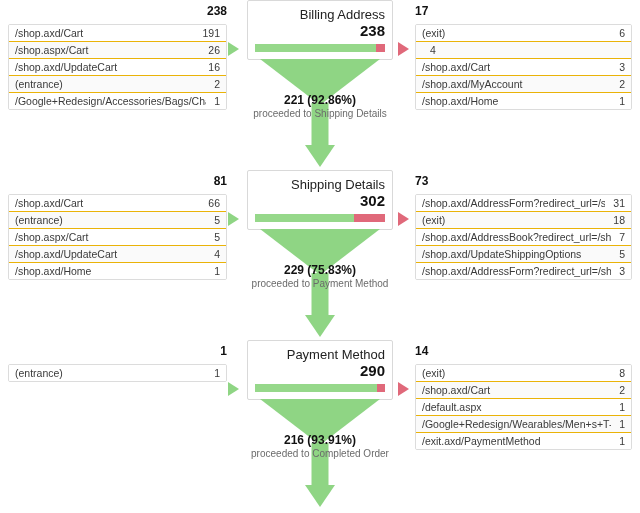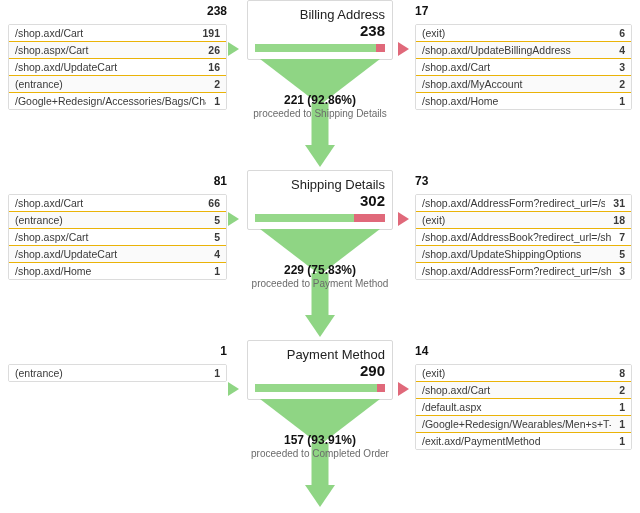--- a/index.html
+++ b/index.html
@@ -227,21 +227,20 @@
     flex: 1 1 auto;
     white-space: nowrap;
     overflow: hidden;
     text-overflow: clip;
   }
   .row-value {
     flex: 0 0 auto;
     text-align: right;
     padding-left: 8px;
     color: #3a3a3a;
-    font-weight: bold;
   }
 </style>
 </head>
 <body>
 
 <div class="funnel-root">
 
   <div class="stage-grid" style="height:170px;padding-left:44px;">
 
     <div class="left-total-wrap">
@@ -296,21 +295,20 @@
     <div class="right-total-wrap">
       <div class="side-total total-right">17</div>
     </div>
 
     <div class="side-table right-table">
       <div class="row">
         <span class="row-label">(exit)</span>
         <span class="row-value">6</span>
       </div>
       <div class="row">
-        <span class="row-label">/shop.axd/UpdateBillingAddress</span>
         <span class="row-value">4</span>
       </div>
       <div class="row">
         <span class="row-label">/shop.axd/Cart</span>
         <span class="row-value">3</span>
       </div>
       <div class="row">
         <span class="row-label">/shop.axd/MyAccount</span>
         <span class="row-value">2</span>
       </div>
@@ -421,21 +419,21 @@
         <div class="bar">
           <div class="bar-green" style="width:93.91%"></div>
           <div class="bar-red" style="width:6.09%"></div>
         </div>
       </div>
       <div class="funnel-wrap">
         <div class="funnel-cone"></div>
         <div class="funnel-shaft"></div>
         <div class="funnel-head"></div>
         <div class="funnel-label">
-          <div class="funnel-num">157 (93.91%)</div>
+          <div class="funnel-num">216 (93.91%)</div>
           <div class="funnel-sub">proceeded to Completed Order</div>
         </div>
       </div>
     </div>
 
     <div class="arrow-out"></div>
     <div class="right-total-wrap">
       <div class="side-total total-right">14</div>
     </div>
 

